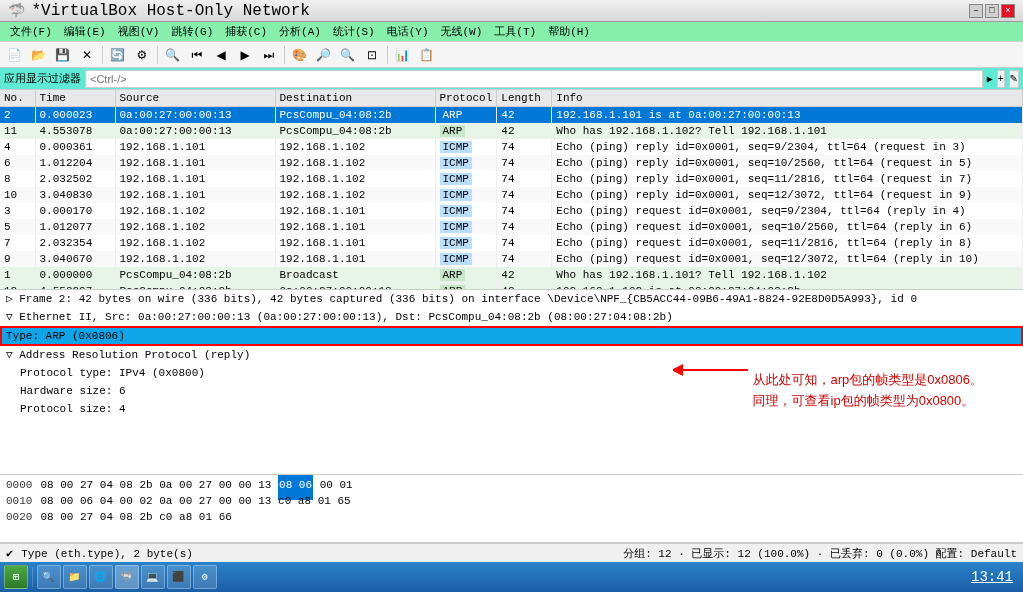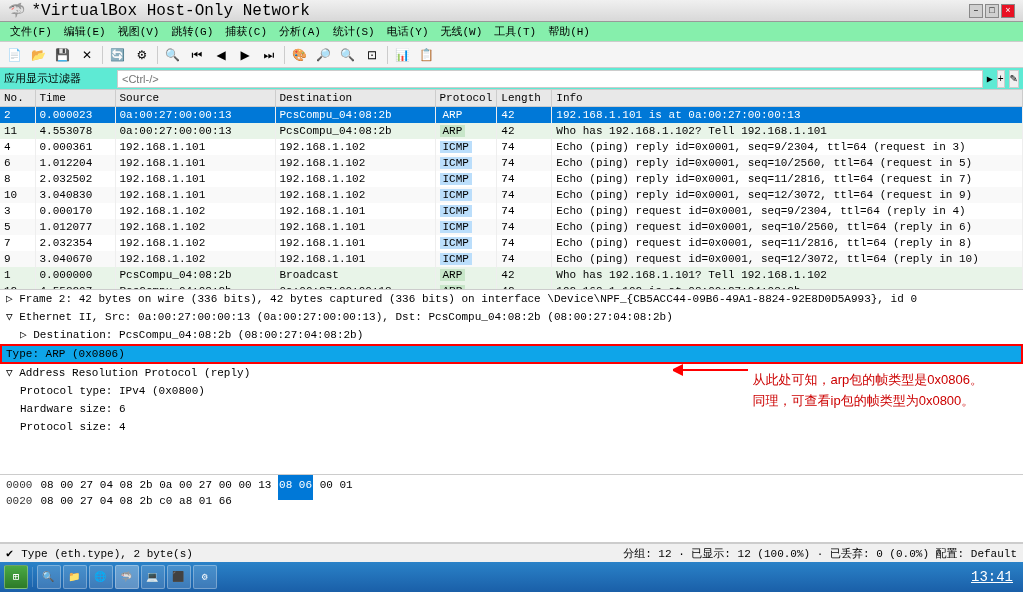--- a/index.html
+++ b/index.html
@@ -261,21 +261,21 @@
   <button class="tb-btn">🔎</button>
   <button class="tb-btn">🔍</button>
   <button class="tb-btn">⊡</button>
   <div class="tb-sep"></div>
   <button class="tb-btn">📊</button>
   <button class="tb-btn">📋</button>
 </div>
 
 <div id="filterbar">
   <label>应用显示过滤器</label>
-  <input type="text" style="width: 400px; margin-left: 32px;" placeholder="&lt;Ctrl-/&gt;">
+  <input type="text" style="width: 400px;" placeholder="&lt;Ctrl-/&gt;">
   <div class="filter-right">
     <span style="font-size:10px;">▶</span>
   </div>
   <div style="margin-left:auto; display:flex; gap:4px;">
     <button style="height:18px;font-size:10px;border:1px solid #ccc;background:#f0f0f0;cursor:pointer;">+</button>
     <button style="height:18px;font-size:10px;border:1px solid #ccc;background:#f0f0f0;cursor:pointer;">✎</button>
   </div>
 </div>
 
 <div id="packet-list">
@@ -406,24 +406,20 @@
 
 <div id="packet-detail">
   <div class="detail-line">
     <span class="detail-expand">▷</span>
     <span>Frame 2: 42 bytes on wire (336 bits), 42 bytes captured (336 bits) on interface \Device\NPF_{CB5ACC44-09B6-49A1-8824-92E8D0D5A993}, id 0</span>
   </div>
   <div class="detail-line">
     <span class="detail-expand">▽</span>
     <span>Ethernet II, Src: 0a:00:27:00:00:13 (0a:00:27:00:00:13), Dst: PcsCompu_04:08:2b (08:00:27:04:08:2b)</span>
   </div>
-  <div class="detail-line detail-indent1">
-    <span class="detail-expand">▷</span>
-    <span>Destination: PcsCompu_04:08:2b (08:00:27:04:08:2b)</span>
-  </div>
   <div class="detail-line detail-indent1 highlight-box">
     <span>Type: ARP (0x0806)</span>
   </div>
   <div class="detail-line">
     <span class="detail-expand">▽</span>
     <span>Address Resolution Protocol (reply)</span>
   </div>
   <div class="detail-line detail-indent1">
     <span>Protocol type: IPv4 (0x0800)</span>
   </div>
@@ -447,20 +443,21 @@
         <marker id="arrowhead" markerWidth="6" markerHeight="6" refX="0" refY="3" orient="auto">
           <polygon points="0 0, 6 3, 0 6" fill="red"></polygon>
         </marker>
       </defs>
     </svg>
   </div>
 </div>
 
 <div id="hex-dump">
     <div class="hex-row"><span class="hex-addr">0000</span><span class="hex-bytes">08 00 27 04 08 2b 0a 00  27 00 00 13 <span style="background:#0078d7;color:white;padding:9px 1px;">08 06</span> 00 01</span></div>
+    <div class="hex-row"><span class="hex-addr">0010</span><span class="hex-bytes">08 00 06 04 00 02 0a 00  27 00 00 13 c0 a8 01 65</span></div>
     <div class="hex-row"><span class="hex-addr">0020</span><span class="hex-bytes">08 00 27 04 08 2b c0 a8  01 66</span></div>
   </div>
 
 <div id="statusbar">
   <span class="status-icon">✔</span>
   <span class="status-text">Type (eth.type), 2 byte(s)</span>
   <span class="status-right">分组: 12 · 已显示: 12 (100.0%) · 已丢弃: 0 (0.0%)   配置: Default</span>
 </div>
 
 <div id="taskbar">

